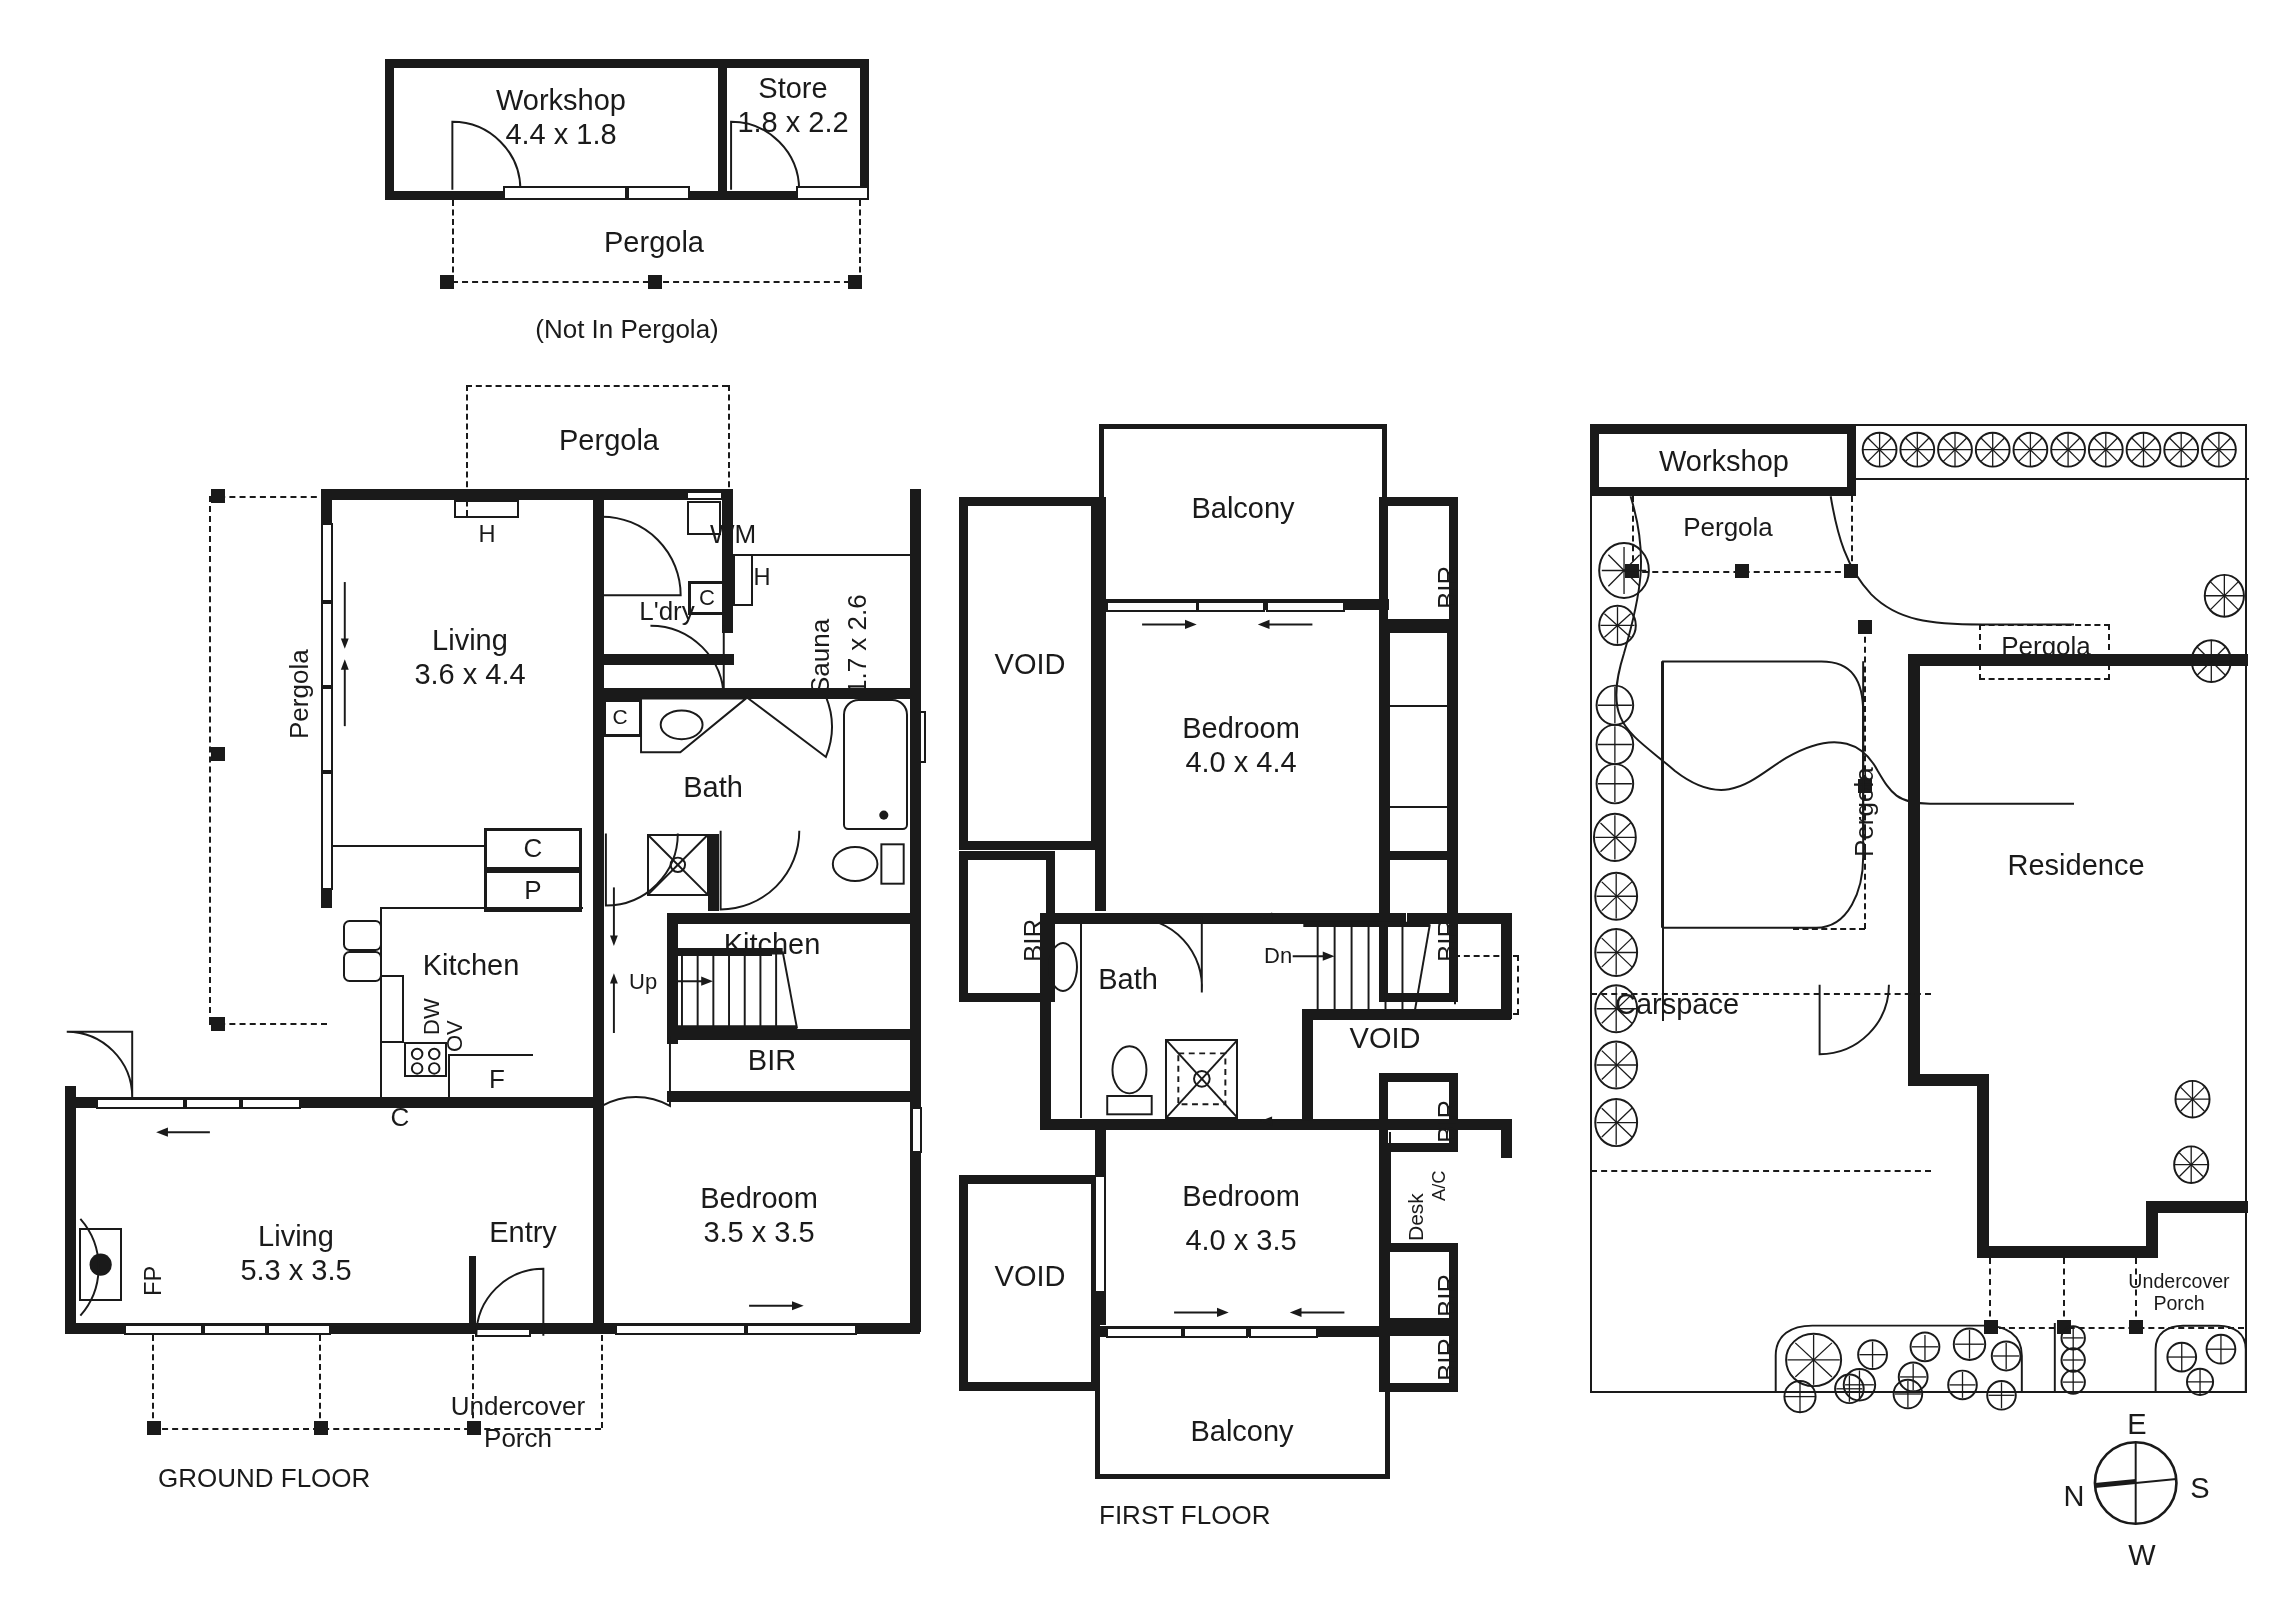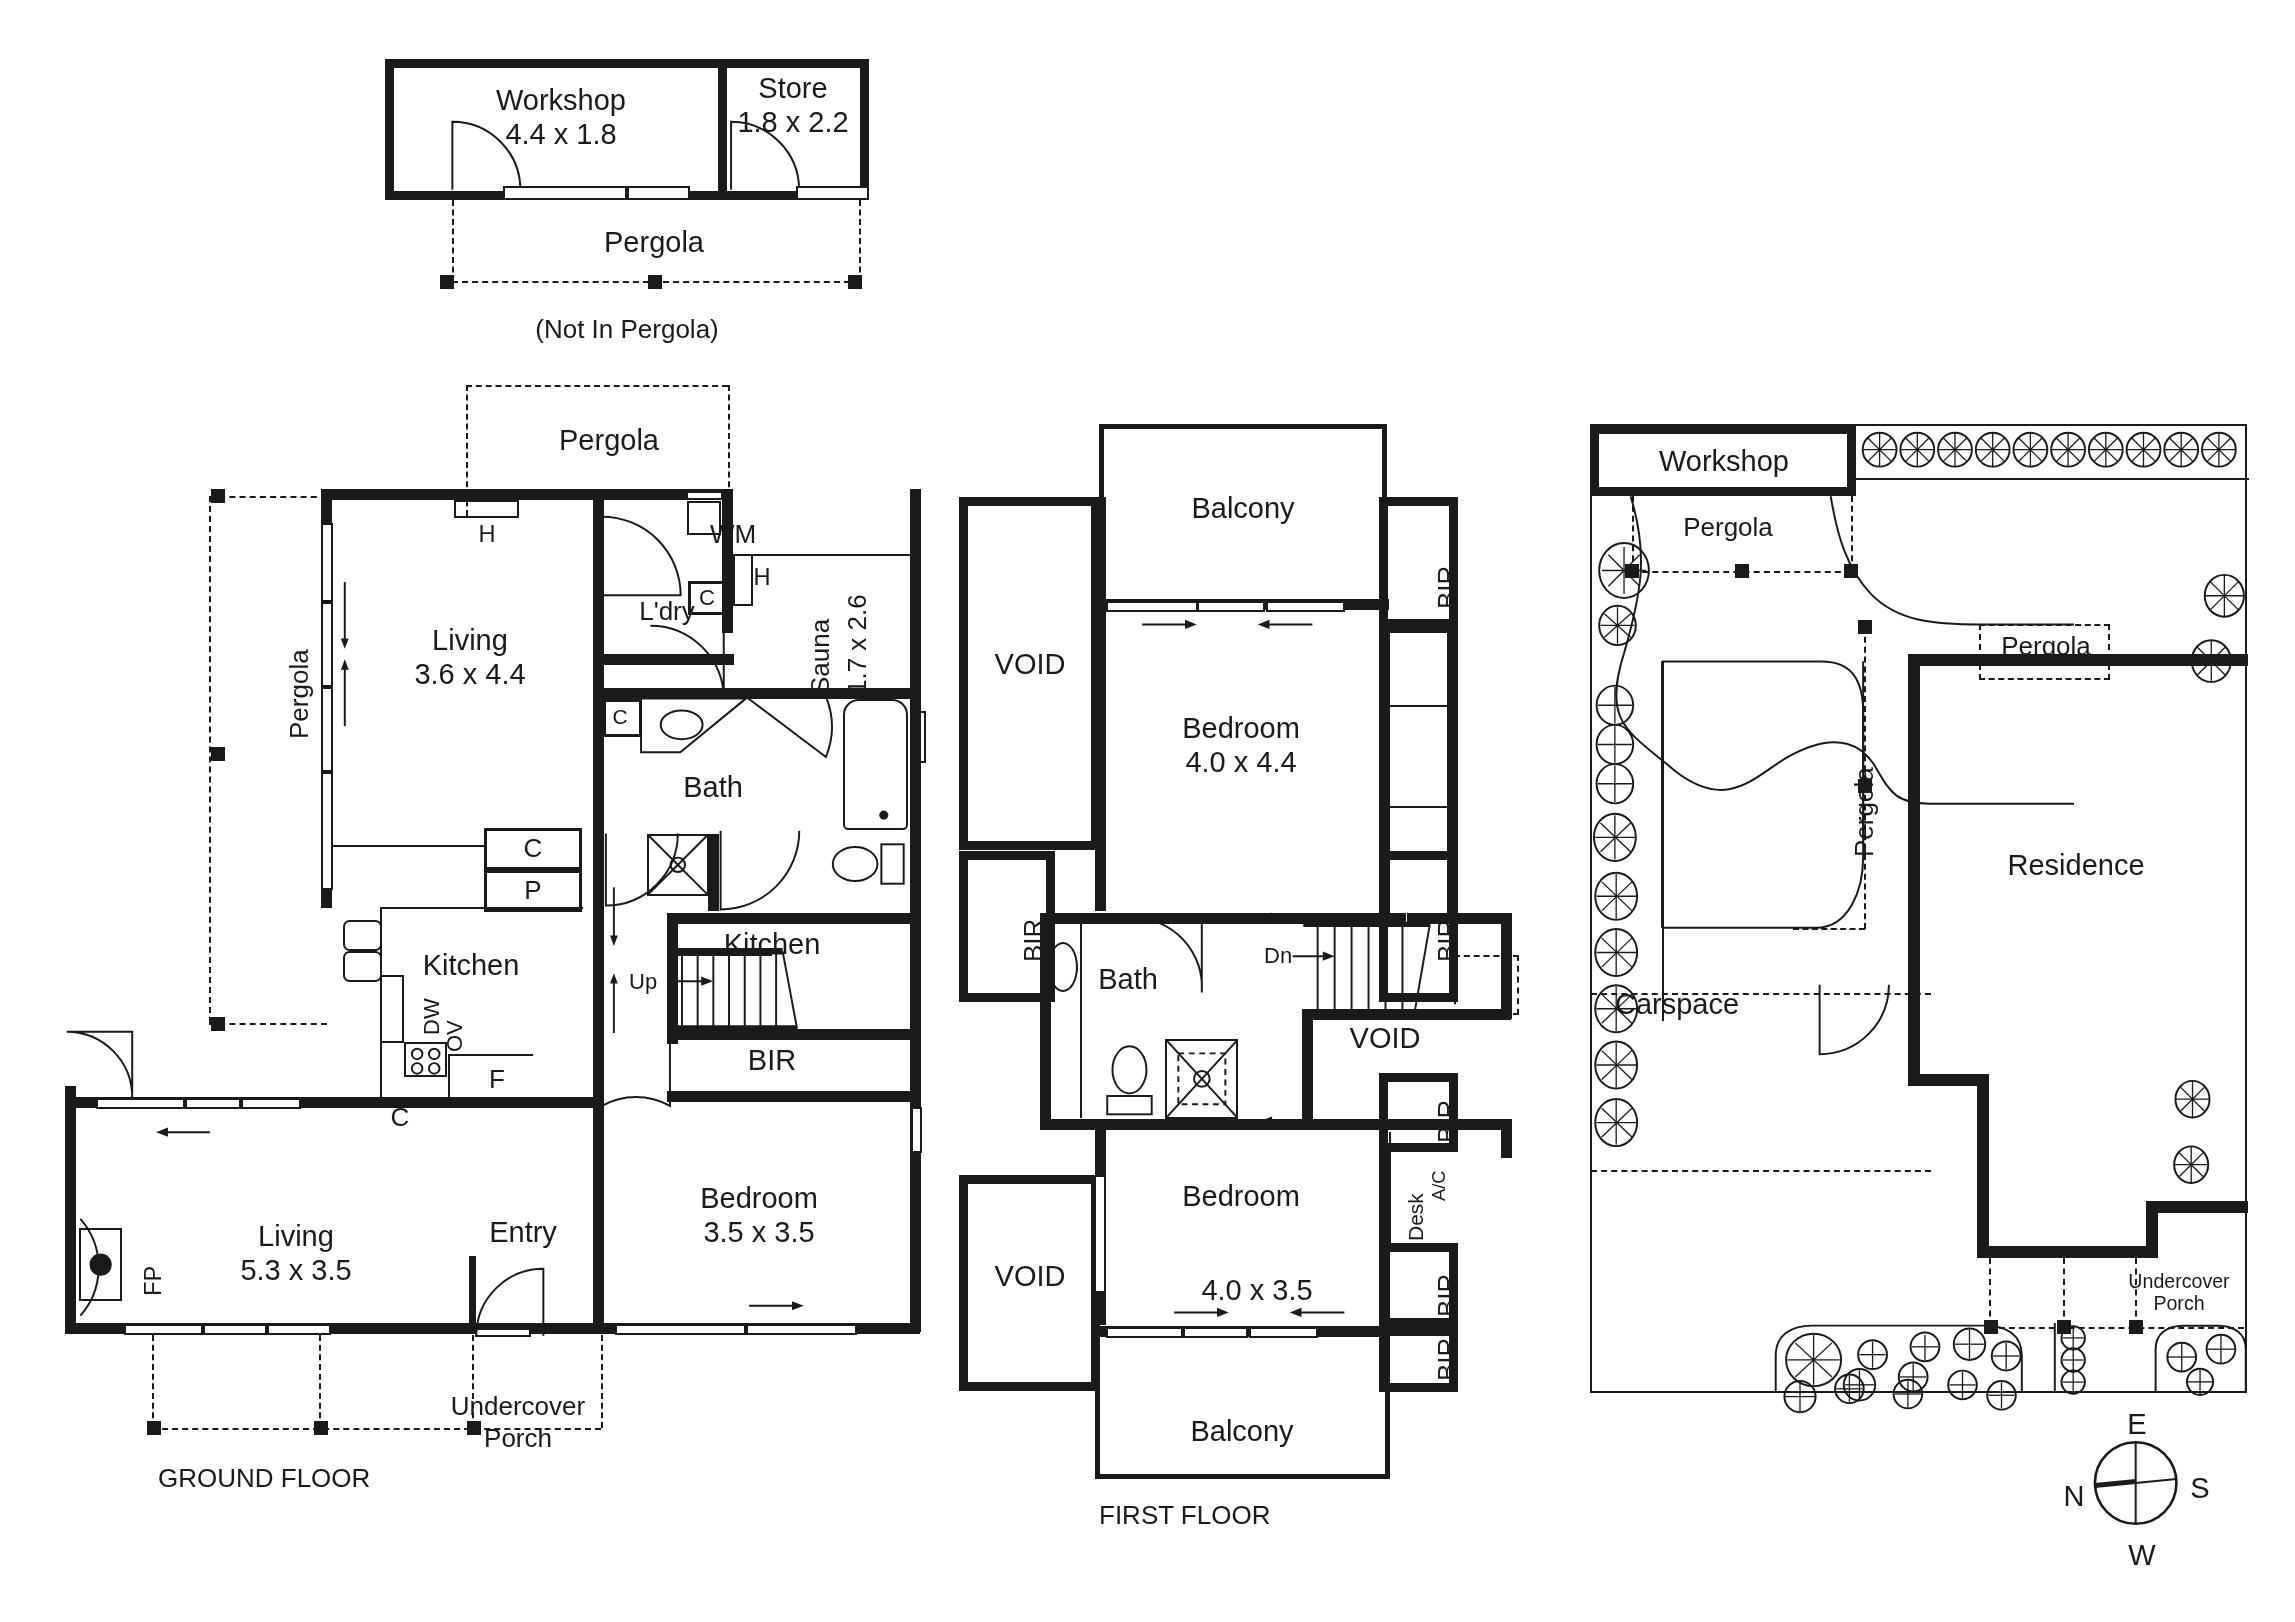--- a/index.html
+++ b/index.html
@@ -401,21 +401,21 @@
       <line x1="230" y1="14" x2="60" y2="14" stroke="#1a1a1a" stroke-width="3"></line>
       <polygon points="46,14 64,7 64,21" fill="#1a1a1a"></polygon>
     </svg>
 
     <div class="heavy" style="left:959px;top:1175px;width:141px;height:216px;"></div>
     <div class="lbl c t44" style="left:1030px;top:1260px;">VOID</div>
 
     <div class="wall" style="left:1095px;top:1129px;width:10.5px;height:196px;"></div>
     <div class="win" style="left:1094px;top:1175px;width:11.8px;height:118px;"></div>
     <div class="lbl c t44" style="left:1241px;top:1180px;">Bedroom</div>
-    <div class="lbl c t44" style="left:1241px;top:1274px;margin-left:16px;">4.0 x 3.5</div>
+    <div class="lbl c t44" style="left:1241px;top:1224px;">4.0 x 3.5</div>
 
     <div class="thin" style="left:1389px;top:1132px;width:2px;height:111px;"></div>
     <div class="rot t32" style="left:1404px;top:1241px;transform:rotate(-90deg);">Desk</div>
     <div class="rot t28" style="left:1428px;top:1201px;transform:rotate(-90deg);">A/C</div>
 
     <div class="heavy" style="left:1379px;top:1073px;width:79px;height:79px;"></div>
     <div class="rot t40" style="left:1432px;top:1143px;transform:rotate(-90deg);">BIR</div>
     <div class="wall" style="left:1379px;top:1152px;width:10.5px;height:175px;"></div>
     <div class="heavy" style="left:1379px;top:1243px;width:79px;height:84px;"></div>
     <div class="rot t40" style="left:1432px;top:1317px;transform:rotate(-90deg);">BIR</div>

